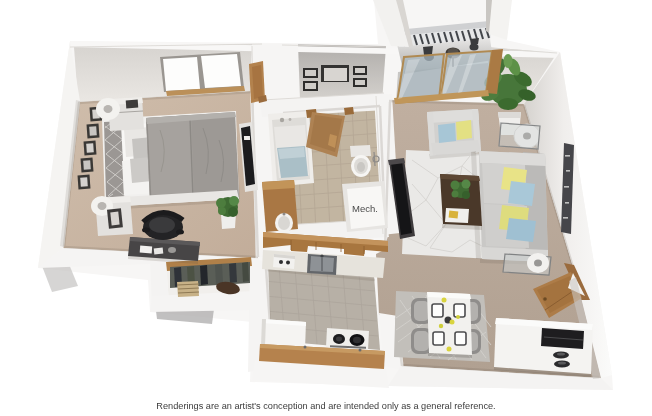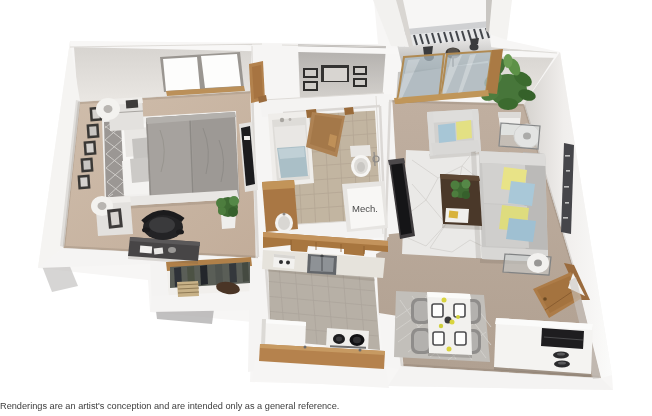--- a/index.html
+++ b/index.html
@@ -1,17 +1,17 @@
 <!DOCTYPE html>
 <html><head>
 <meta charset="utf-8">
 <style>
 html,body{margin:0;padding:0;background:#ffffff;}
 #stage{position:relative;width:652px;height:416px;background:#f97316;overflow:hidden;}
-.cap{position:absolute;left:0;top:401px;width:652px;
+.cap{position:absolute;left:0;top:401px;width:652px;text-align:center;
 font-family:"Liberation Sans",sans-serif;font-size:9.2px;color:#3c3c3c;}
 </style>
 </head>
 <body>
 <div id="stage">
 <svg width="652" height="416" viewBox="0 0 652 416" xmlns="http://www.w3.org/2000/svg">
 <defs>
 <linearGradient id="wallface" x1="0" y1="0" x2="0" y2="1">
  <stop offset="0" stop-color="#d6d3cf"></stop>
           <stop offset="1" stop-color="#eae7e3"></stop>

